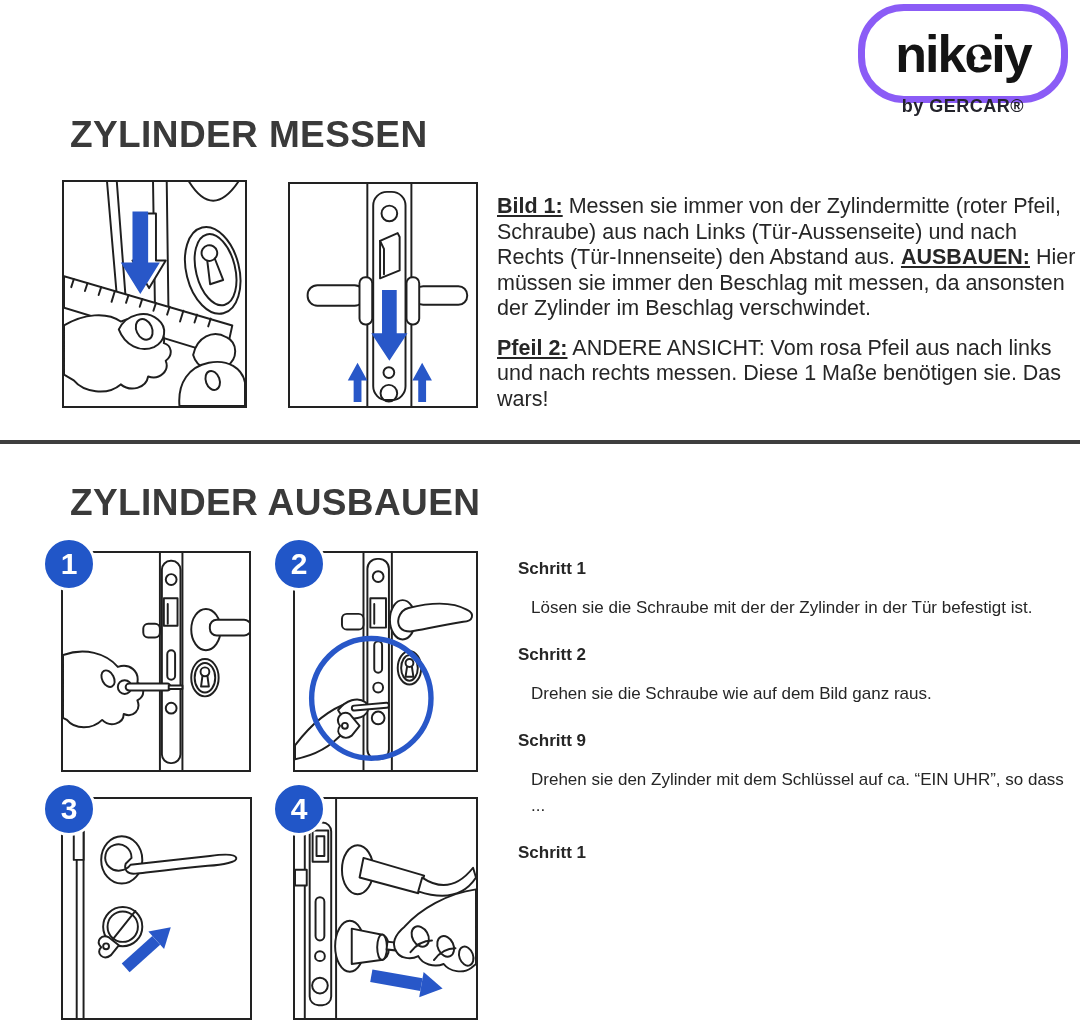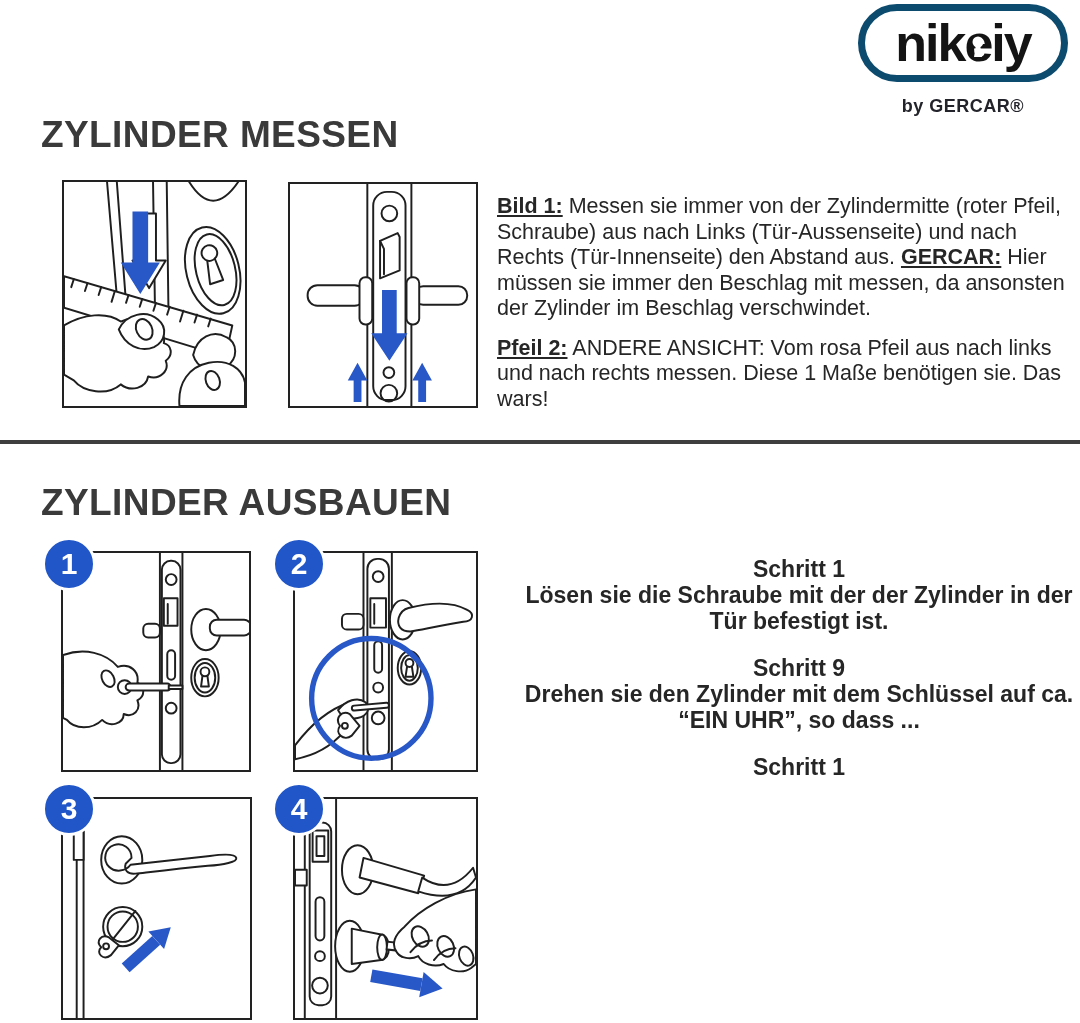--- a/index.html
+++ b/index.html
@@ -8,58 +8,58 @@
     --ink:#262626;
     --line:#1f1f1f;
   }
   html,body{margin:0;padding:0;background:#fff;}
   .page{
     position:relative;width:1080px;height:1023px;background:#ffffff;
     font-family:"Liberation Sans", sans-serif;color:var(--ink);overflow:hidden;
   }
   
   .logo-pill{
-    position:absolute;left:858px;top:4px;width:210px;height:78px;
-    border:7px solid #0c4a6e;border-radius:46px;box-sizing:border-box;
+    position:absolute;left:858px;top:4px;width:210px;height:99px;
+    border:7px solid #8b5cf6;border-radius:46px;box-sizing:border-box;
     display:flex;align-items:center;justify-content:center;
   }
   .logo-word{font-weight:bold;font-size:52px;letter-spacing:-2px;color:#141414;display:flex;line-height:1;}
   .logo-e{position:relative;display:inline-block;}
   .logo-keyhole{position:absolute;left:52%;top:57%;transform:translate(-50%,-50%);}
   .byline{
     position:absolute;left:858px;top:96px;width:210px;text-align:center;
     font-weight:bold;font-size:18px;color:#23232b;letter-spacing:0.5px;
   }
   
   .h-title{
-    position:absolute;left:41px;font-weight:bold;font-size:37px;color:#3a3a3a;
+    position:absolute;left:70px;font-weight:bold;font-size:37px;color:#3a3a3a;
     letter-spacing:0.4px;margin:0;white-space:nowrap;
   }
   .h-messen{top:114px;}
   .h-ausbauen{top:482px;}
   
   .illu{
     position:absolute;border:2px solid #222;box-sizing:border-box;background:#fff;
   }
   .illu svg{position:absolute;left:0;top:0;width:100%;height:100%;}
   .box-a{left:62px;top:180px;width:185px;height:228px;}
   .box-b{left:288px;top:182px;width:190px;height:226px;}
   .box-1{left:61px;top:551px;width:190px;height:221px;}
   .box-2{left:293px;top:551px;width:185px;height:221px;}
   .box-3{left:61px;top:797px;width:191px;height:223px;}
   .box-4{left:293px;top:797px;width:185px;height:223px;}
   
   .bild-texts{position:absolute;left:497px;top:194px;width:586px;font-size:21.5px;line-height:25.5px;}
   .bild-texts p{margin:0 0 14px 0;}
   .bild-texts b{font-weight:bold;text-decoration:underline;}
   .divider{position:absolute;left:0;top:440px;width:1080px;height:4px;background:#3e3e3e;}
-  .steps{position:absolute;left:518px;top:556px;width:562px;font-size:23px;line-height:26px;text-align:center;}
+  .steps{position:absolute;left:518px;top:556px;width:562px;font-size:17px;line-height:26px;}
   .step{margin-bottom:21px;}
   .step-title{font-weight:bold;margin:0;}
-  .step-text{margin:0;font-weight:bold;}
+  .step-text{margin:13px;}
   
   .badge{
     position:absolute;width:48px;height:48px;border-radius:50%;
     background:var(--badge-blue);border:3px solid #fff;box-sizing:content-box;
     color:#fff;font-weight:bold;font-size:30px;display:flex;align-items:center;justify-content:center;
     z-index:5;
   }
   .badge-1{left:42px;top:537px;}
   .badge-2{left:272px;top:537px;}
   .badge-3{left:42px;top:782px;}
@@ -148,21 +148,21 @@
         <path class="bl" d="M65 222 V200 H59 L69 182 L79 200 H73 V222 Z"></path>
         <path class="bl" d="M131 222 V200 H125 L135 182 L145 200 H139 V222 Z"></path>
       </g>
     </svg>
   </div>
 
   <div class="bild-texts">
     <p>
       <b>Bild 1:</b>
       <span>Messen sie immer von der Zylindermitte (roter Pfeil, Schraube) aus nach Links (Tür-Aussenseite) und nach Rechts (Tür-Innenseite) den Abstand aus.</span>
-      <b>GERCAR:</b>
+      <b>AUSBAUEN:</b>
       <span>Hier müssen sie immer den Beschlag mit messen, da ansonsten der Zylinder im Beschlag verschwindet.</span>
     </p>
     <p>
       <b>Pfeil 2:</b>
       <span>ANDERE ANSICHT: Vom rosa Pfeil aus nach links und nach rechts messen. Diese 1 Maße benötigen sie. Das wars!</span>
     </p>
   </div>
 
   <div class="divider"></div>
 
@@ -303,20 +303,24 @@
       </g>
     </svg>
   </div>
 
   <div class="steps">
     <div class="step">
       <p class="step-title">Schritt 1</p>
       <p class="step-text">Lösen sie die Schraube mit der der Zylinder in der Tür befestigt ist.</p>
     </div>
     <div class="step">
+      <p class="step-title">Schritt 2</p>
+      <p class="step-text">Drehen sie die Schraube wie auf dem Bild ganz raus.</p>
+    </div>
+    <div class="step">
       <p class="step-title">Schritt 9</p>
       <p class="step-text">Drehen sie den Zylinder mit dem Schlüssel auf ca. “EIN UHR”, so dass ...</p>
     </div>
     <div class="step">
       <p class="step-title">Schritt 1</p>
     </div>
   </div>
 
 </div>
 

